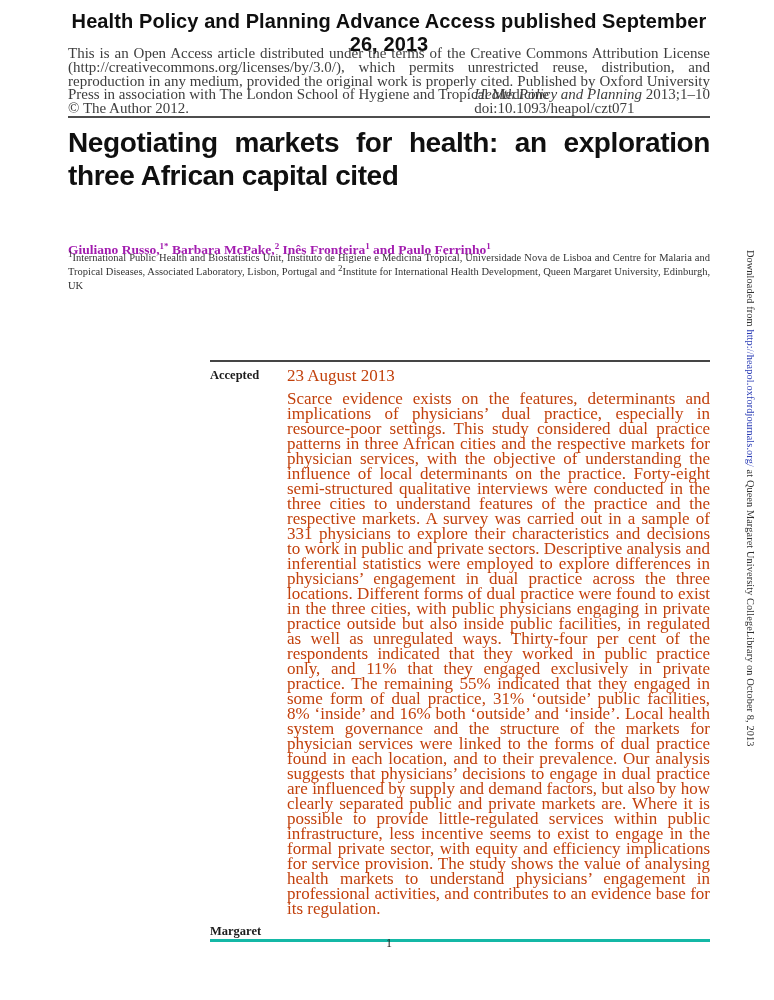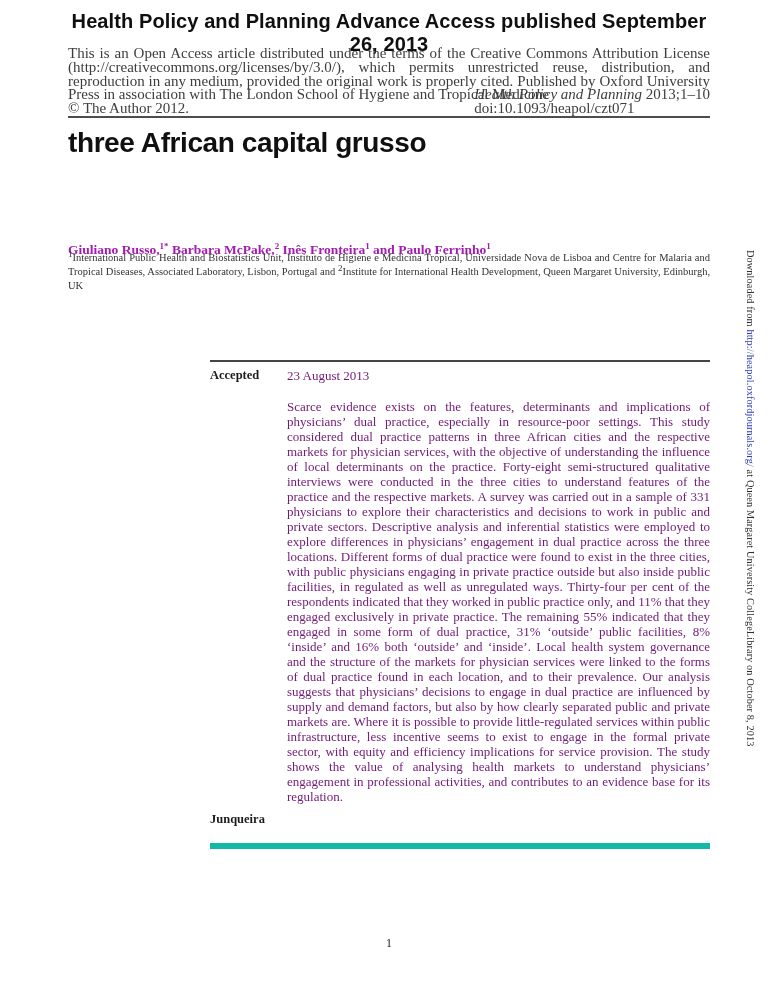--- a/index.html
+++ b/index.html
@@ -49,27 +49,27 @@
   }
   .byline sup, .affil sup { font-size: 9px; line-height: 0; vertical-align: super; }
 
   
   .affil { position: absolute; left: 0; top: 251px; width: 100%; font-size: 10.5px; line-height: 14px; color: #333; text-align: justify; }
   .corresp { position: absolute; left: 0; top: 317px; width: 100%; font-size: 10.5px; line-height: 14px; color: #333; }
 
   
   .abstract-panel {
     position: absolute; left: 142px; top: 360px; width: 500px;
-    border-top: 2px solid #454545; border-bottom: 6px solid #14b8a6;
-    padding: 6px 0 16px 0;
+    border-top: 2px solid #454545; border-bottom: 3px solid #14b8a6;
+    padding: 6px 0 0 0;
   }
   .ab-grid { display: grid; grid-template-columns: 77px 423px; row-gap: 8px; }
   .ab-label { font-weight: bold; font-size: 12.5px; color: #1c1c1c; }
-  .ab-value { font-size: 13px; line-height: 15px; color: #701a75; }
-  .ab-body { text-align: justify; margin-top: 8px; }
+  .ab-value { font-size: 17px; line-height: 15px; color: #c2410c; }
+  .ab-body { text-align: justify; }
 
   
   .stamp {
     position: absolute; left: 745px; top: 250px;
     writing-mode: vertical-rl;
     font-size: 10.3px; color: #2e2e2e;
     white-space: nowrap; letter-spacing: 0.1px;
     height: 520px;
   }
   .stamp a { color: #2a3cb5; text-decoration: none; }
@@ -91,42 +91,43 @@
         <span class="oa-right">
           <span><i>Health Policy and Planning</i><span> 2013;1–10</span></span><br>
           <span>doi:10.1093/heapol/czt071</span>
         </span>
       </div>
     </div>
 
     <div class="rule-1"></div>
 
     <div class="title">
-      <div class="t-line">three African capital grusso</div>
+      <div class="t-line stretch">Negotiating markets for health: an exploration</div>
+      <div class="t-line">three African capital cited</div>
     </div>
 
     <div class="byline">
       <span>Giuliano Russo,</span><sup>1*</sup>
       <span>Barbara McPake,</span><sup>2</sup>
       <span>Inês Fronteira</span><sup>1</sup>
       <span>and Paulo Ferrinho</span><sup>1</sup>
     </div>
 
     <p class="affil"><sup>1</sup><span>International Public Health and Biostatistics Unit, Instituto de Higiene e Medicina Tropical, Universidade Nova de Lisboa and Centre for Malaria and Tropical Diseases, Associated Laboratory, Lisbon, Portugal and </span><sup>2</sup><span>Institute for International Health Development, Queen Margaret University, Edinburgh, UK</span></p>
 
 
     <div class="abstract-panel">
       <div class="ab-grid">
         <div class="ab-label">Accepted</div>
         <div class="ab-value">23 August 2013</div>
 
         <div></div>
         <div class="ab-value ab-body">Scarce evidence exists on the features, determinants and implications of physicians’ dual practice, especially in resource-poor settings. This study considered dual practice patterns in three African cities and the respective markets for physician services, with the objective of understanding the influence of local determinants on the practice. Forty-eight semi-structured qualitative interviews were conducted in the three cities to understand features of the practice and the respective markets. A survey was carried out in a sample of 331 physicians to explore their characteristics and decisions to work in public and private sectors. Descriptive analysis and inferential statistics were employed to explore differences in physicians’ engagement in dual practice across the three locations. Different forms of dual practice were found to exist in the three cities, with public physicians engaging in private practice outside but also inside public facilities, in regulated as well as unregulated ways. Thirty-four per cent of the respondents indicated that they worked in public practice only, and 11% that they engaged exclusively in private practice. The remaining 55% indicated that they engaged in some form of dual practice, 31% ‘outside’ public facilities, 8% ‘inside’ and 16% both ‘outside’ and ‘inside’. Local health system governance and the structure of the markets for physician services were linked to the forms of dual practice found in each location, and to their prevalence. Our analysis suggests that physicians’ decisions to engage in dual practice are influenced by supply and demand factors, but also by how clearly separated public and private markets are. Where it is possible to provide little-regulated services within public infrastructure, less incentive seems to exist to engage in the formal private sector, with equity and efficiency implications for service provision. The study shows the value of analysing health markets to understand physicians’ engagement in professional activities, and contributes to an evidence base for its regulation.</div>
 
-        <div class="ab-label">Junqueira</div>
+        <div class="ab-label">Margaret</div>
       </div>
     </div>
 
     <div class="page-number">1</div>
   </div>
 
   <div class="stamp"><span>Downloaded from </span><a href="#">http://heapol.oxfordjournals.org/</a><span> at Queen Margaret University CollegeLibrary on October 8, 2013</span></div>
 </div>
 
 </body></html>

